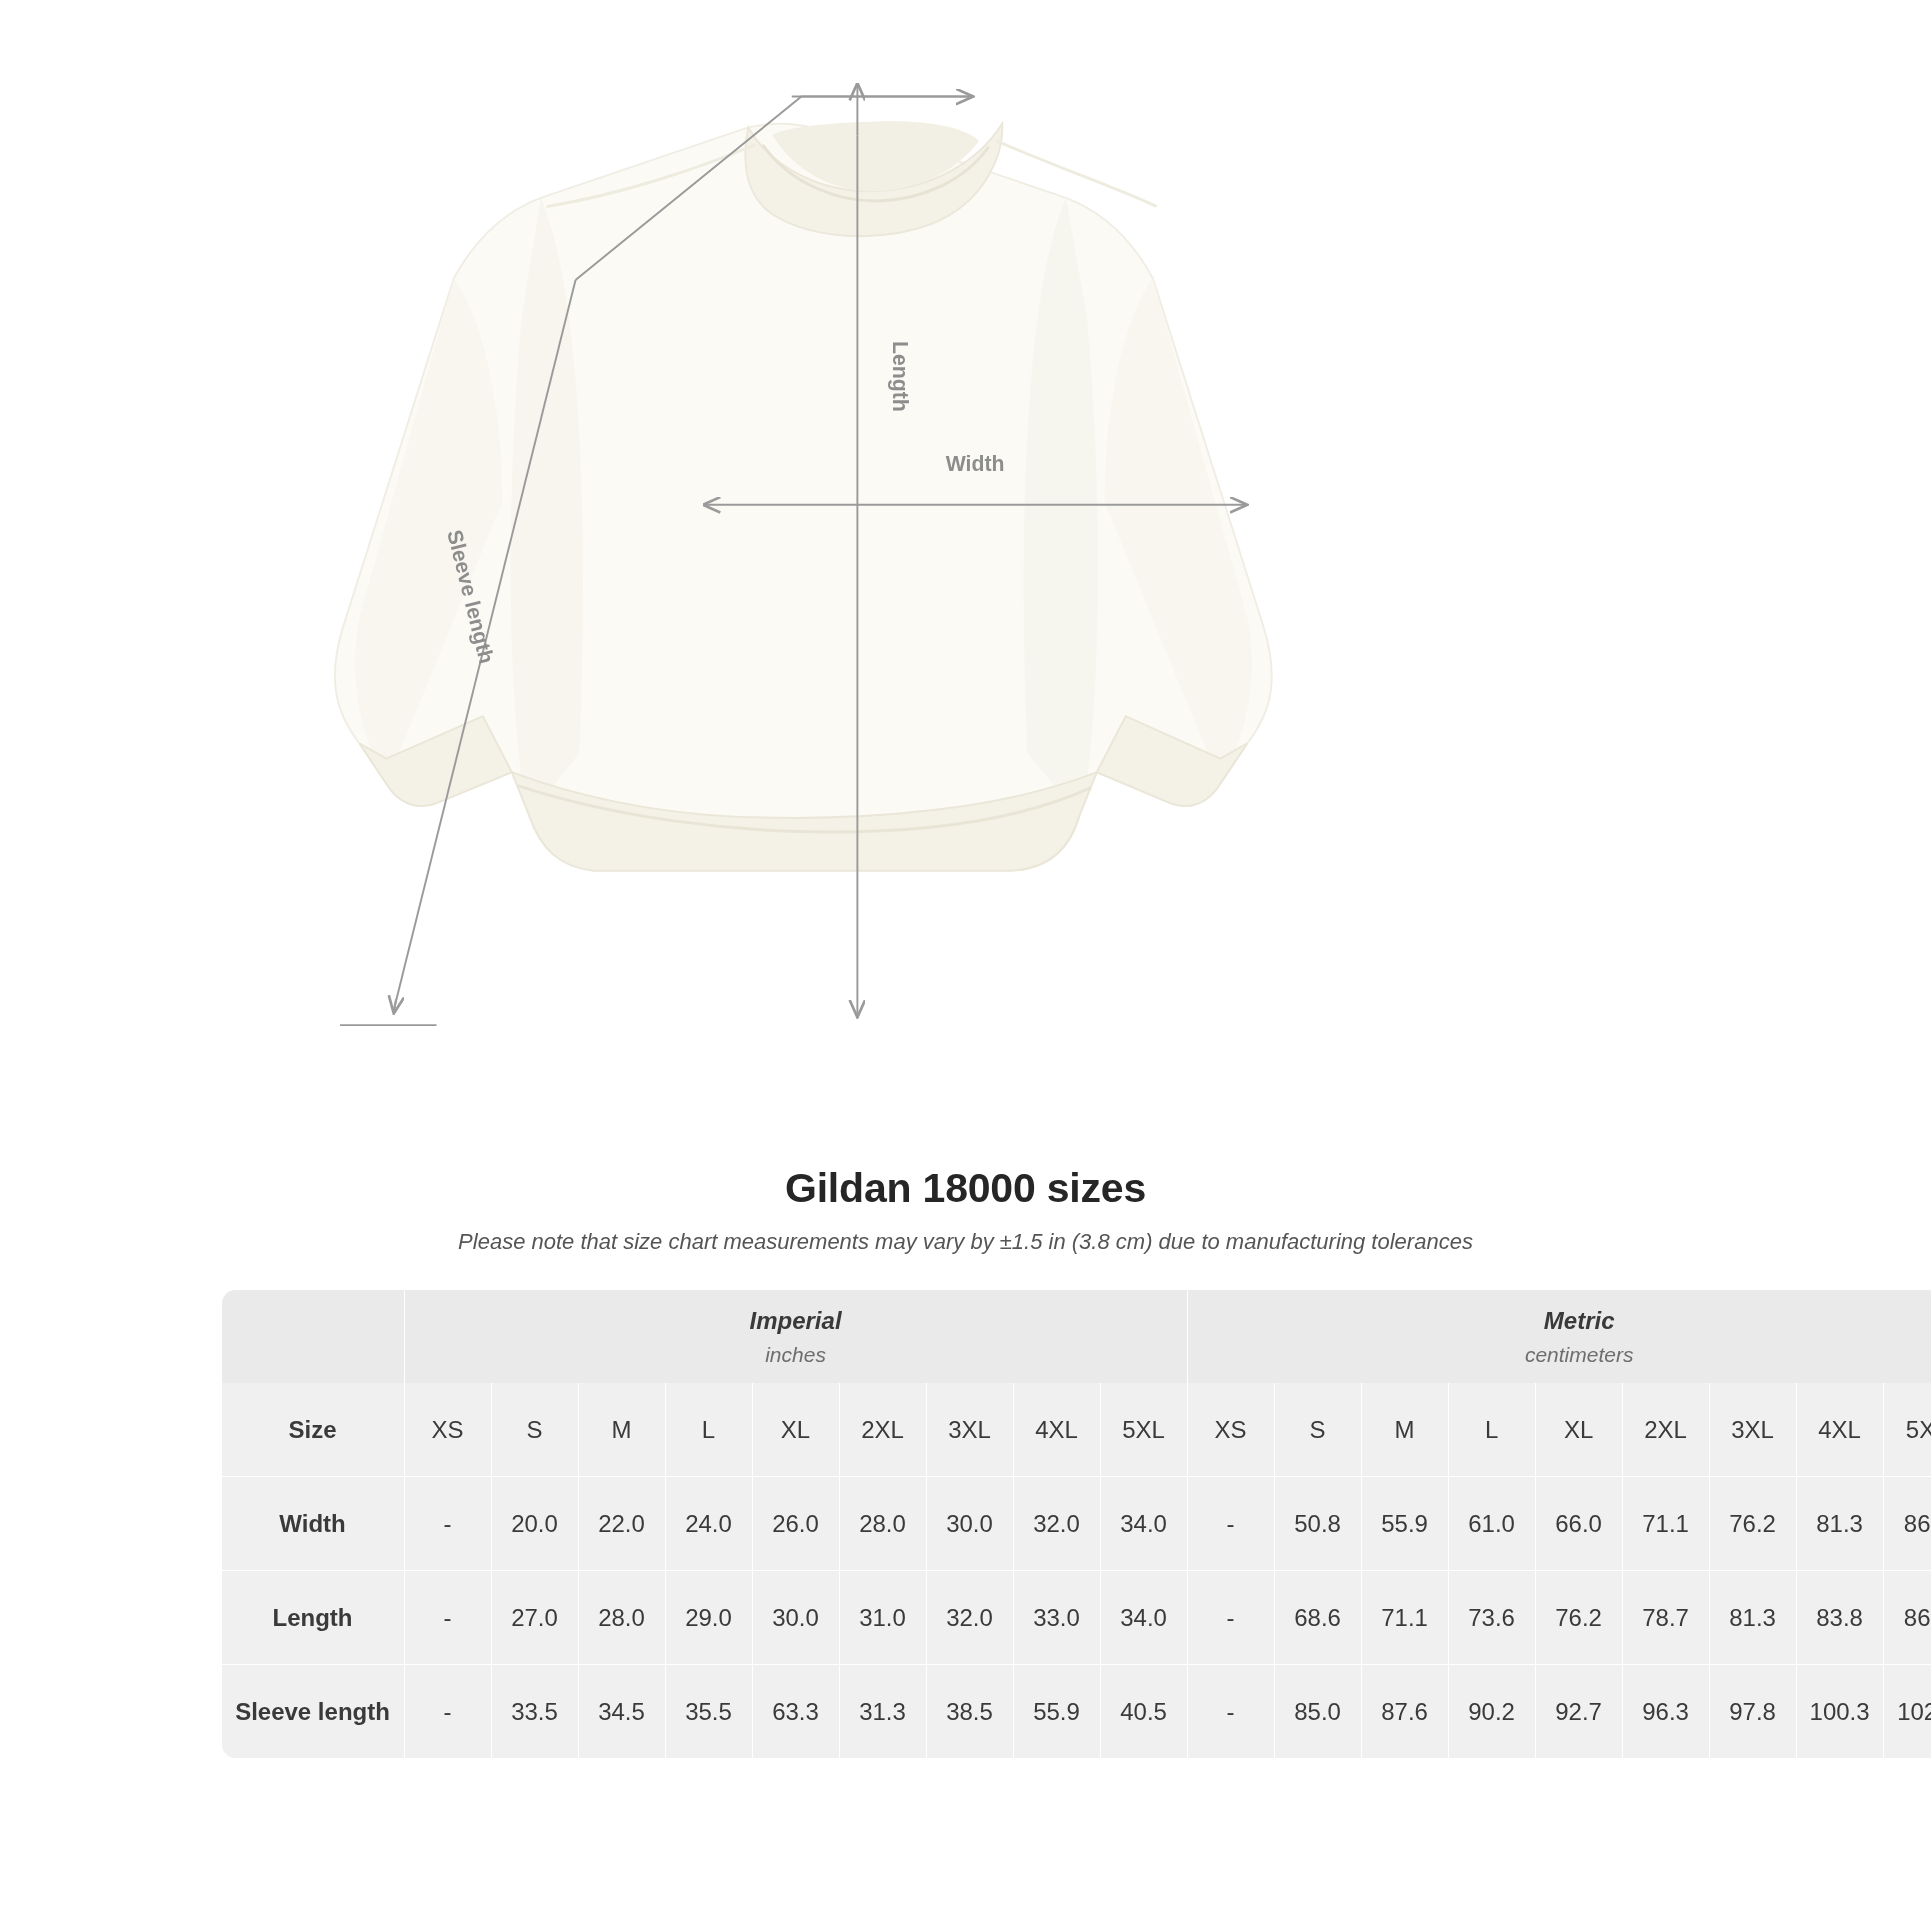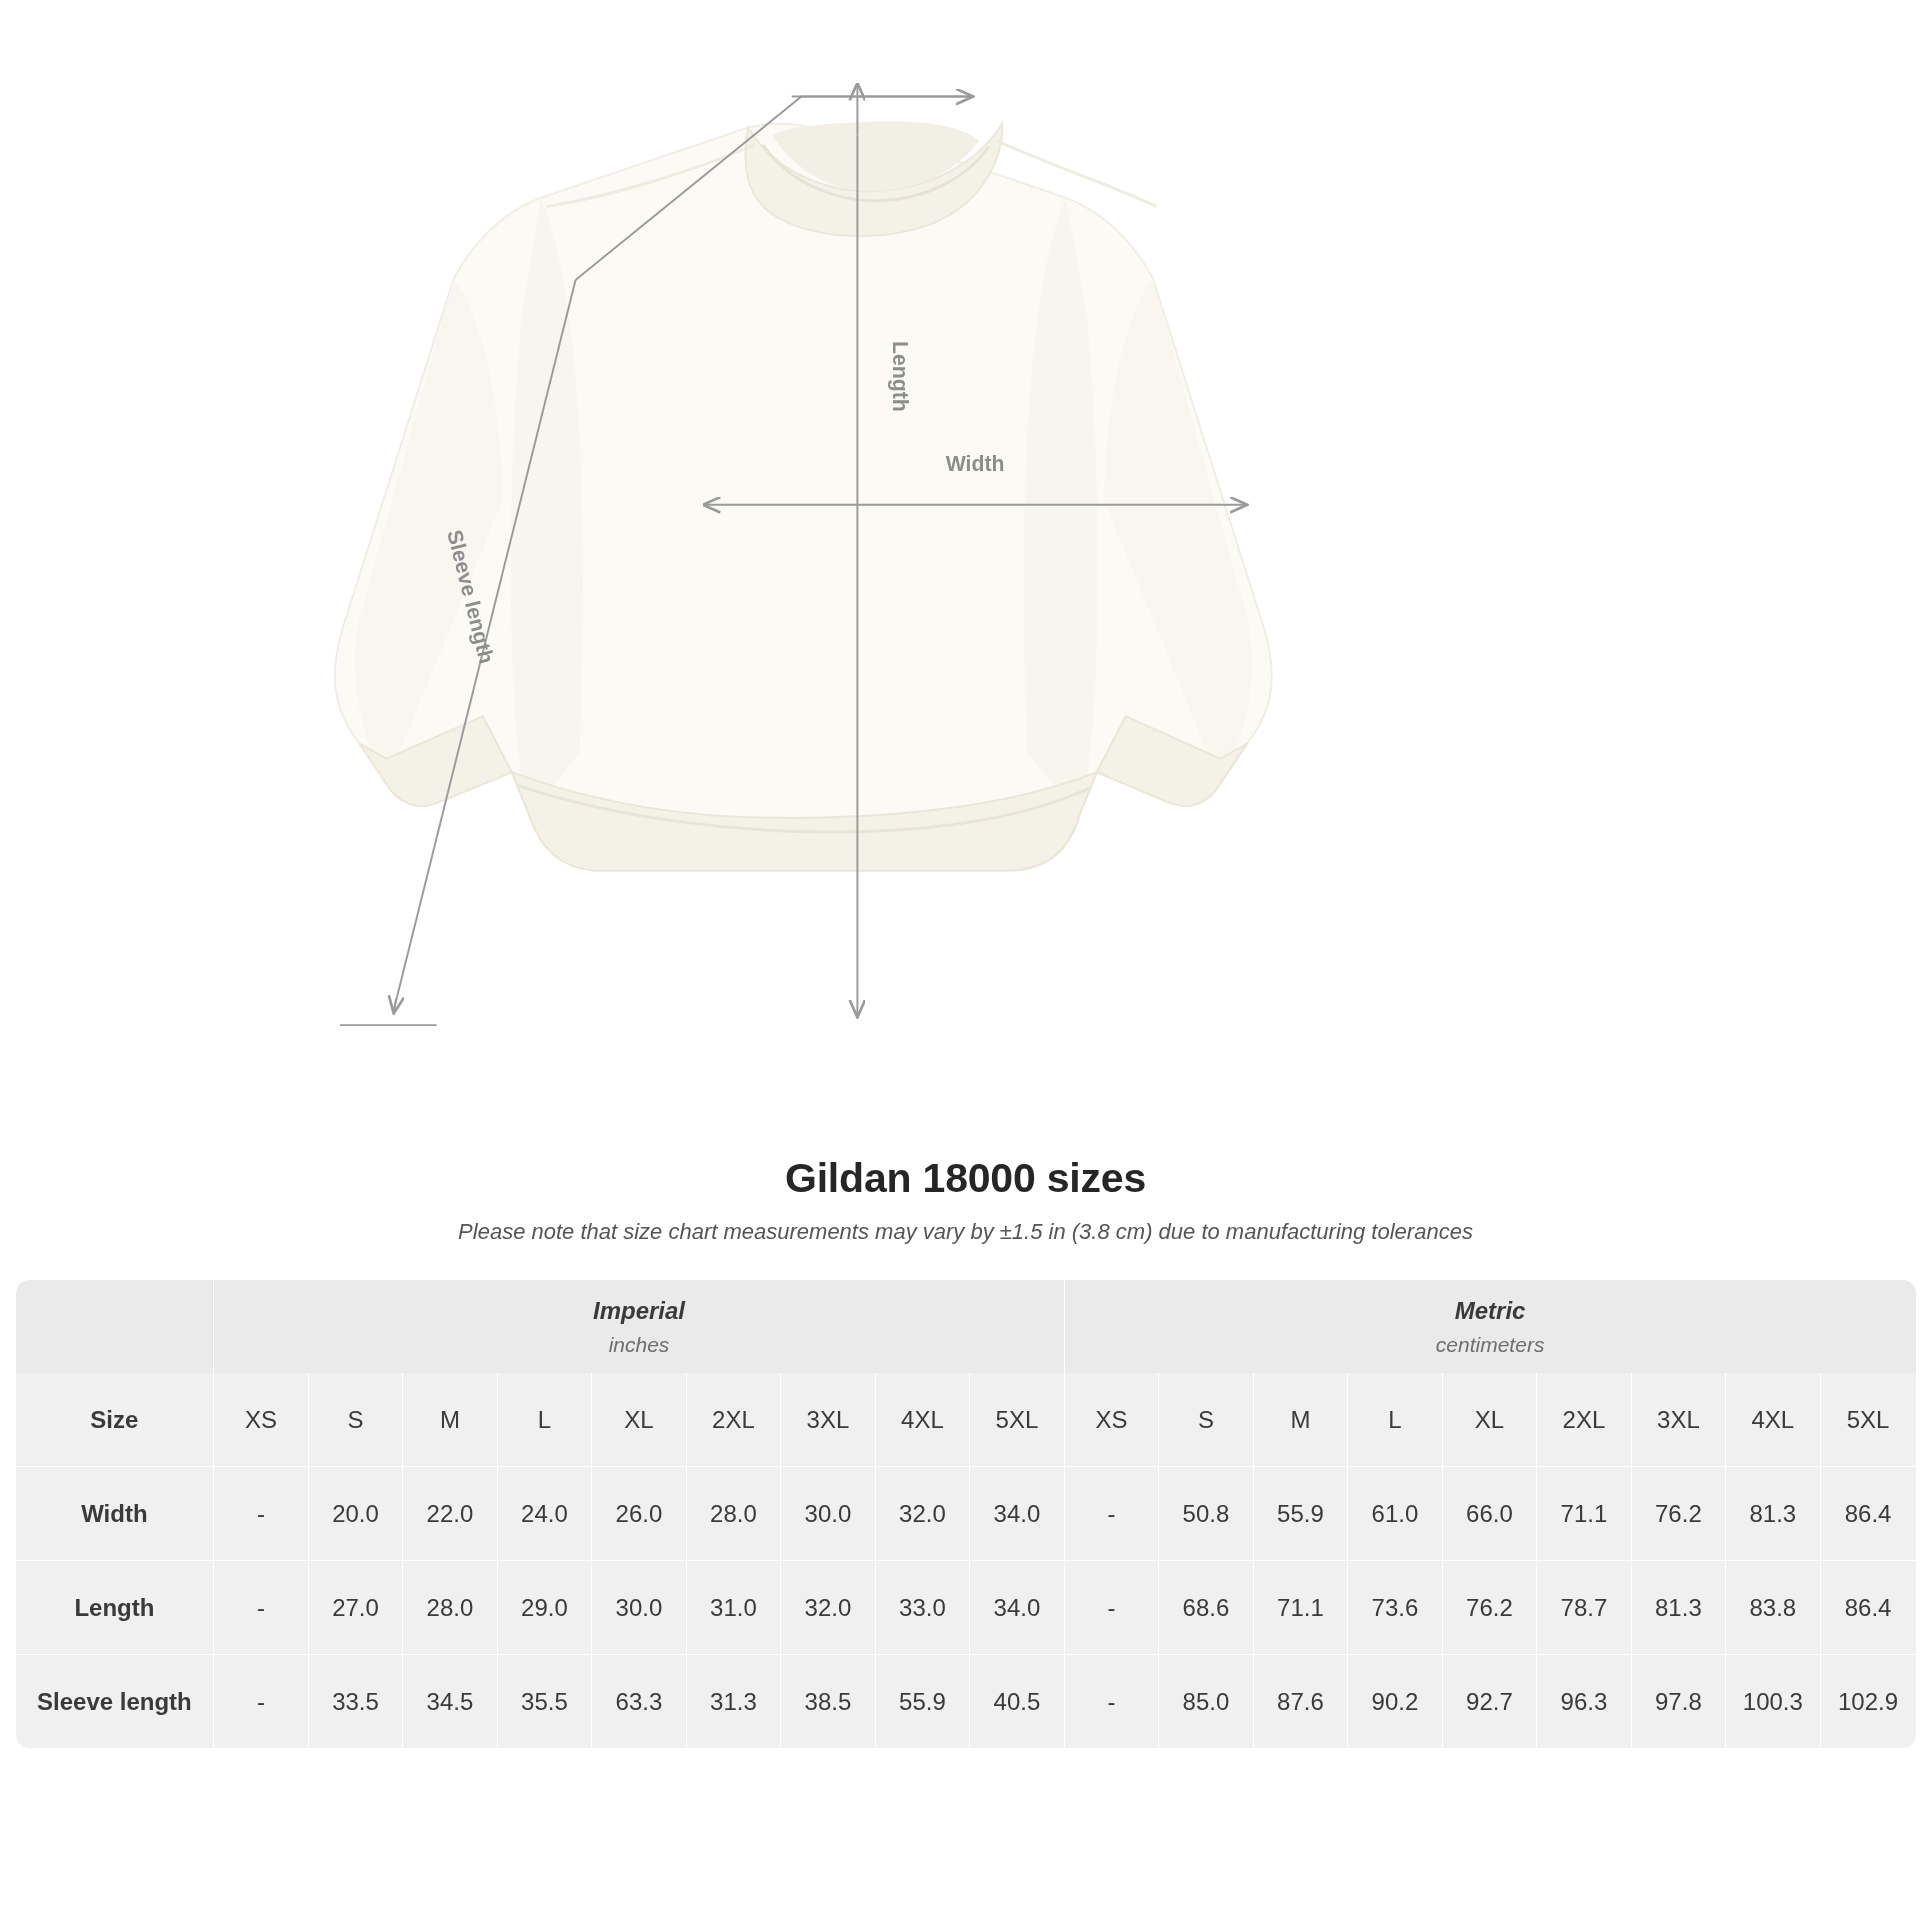--- a/index.html
+++ b/index.html
@@ -24,39 +24,39 @@
   }
   .garment-svg {
     position: absolute;
     left: 0;
     top: 0;
   }
 
   
   .title-block {
     text-align: center;
-    margin-top: 16px;
+    margin-top: 26px;
   }
   .chart-title {
     font-size: 41px;
     font-weight: bold;
     color: #262626;
     letter-spacing: -0.2px;
   }
   .chart-note {
     font-size: 22px;
     font-style: italic;
     color: #555555;
     margin-top: 17.4px;
   }
 
   
   .table-wrap {
     margin: 35px auto 0 auto;
-    width: 1900px;
+    width: 1488px;
   }
   table.size-table {
     border-collapse: separate;
     border-spacing: 0;
     width: 100%;
     table-layout: fixed;
   }
   table.size-table td, table.size-table th {
     text-align: center;
     vertical-align: middle;

